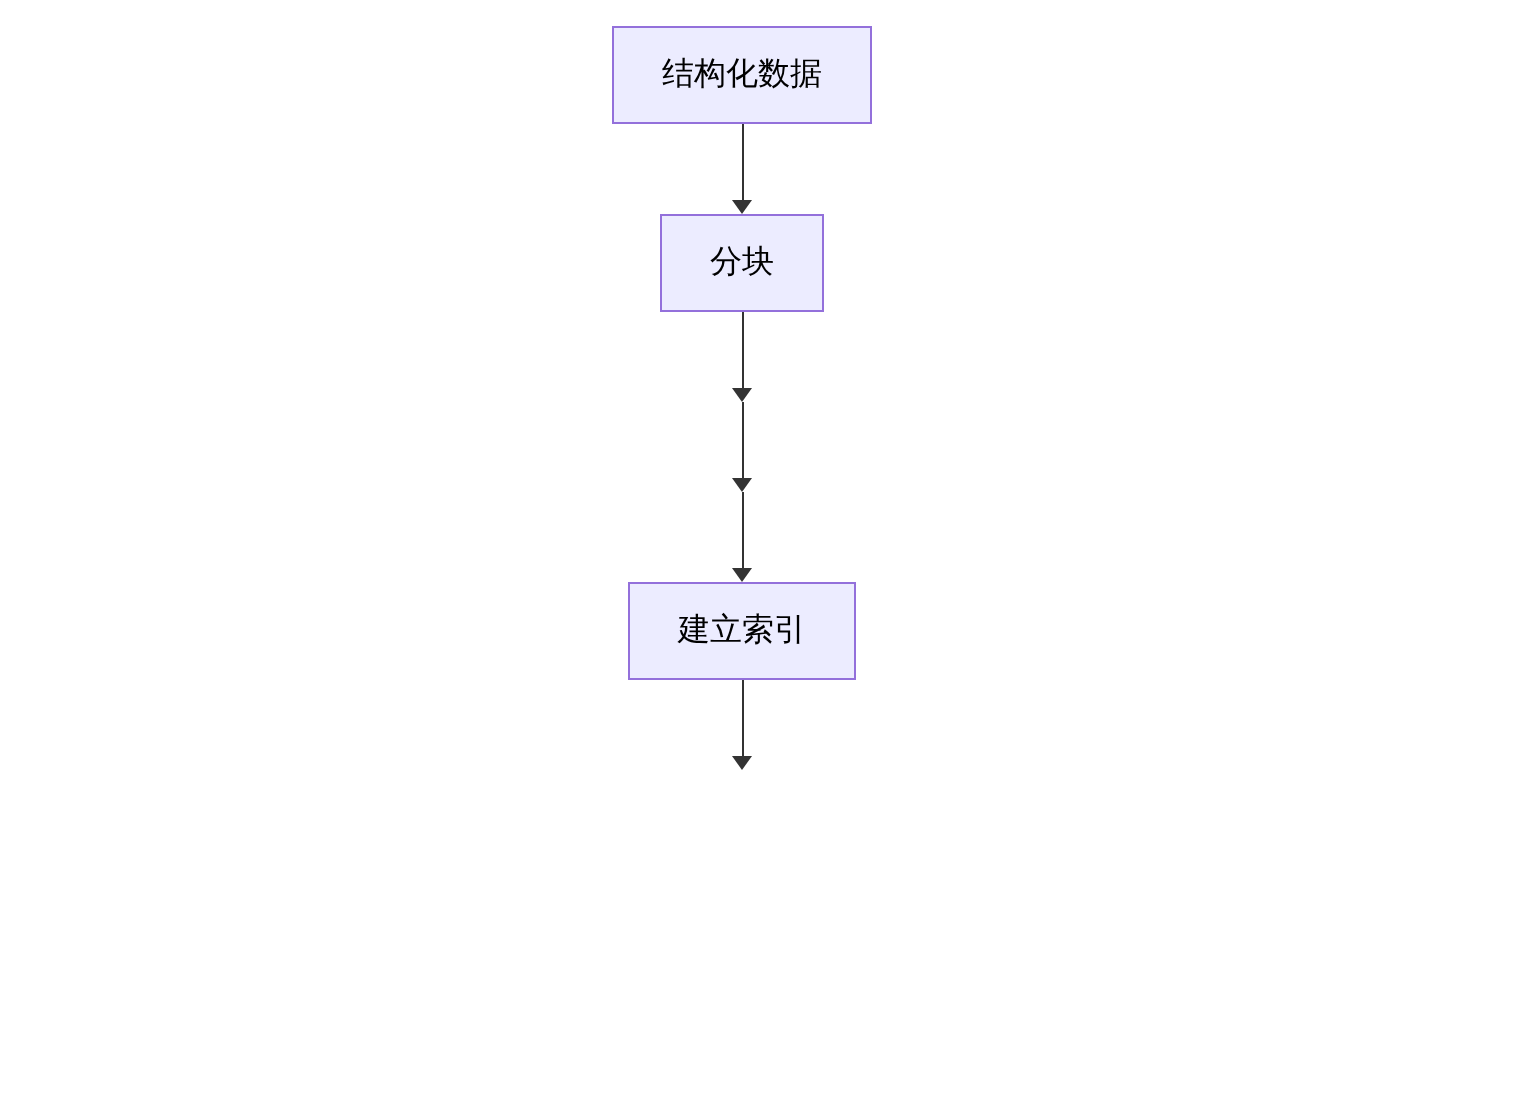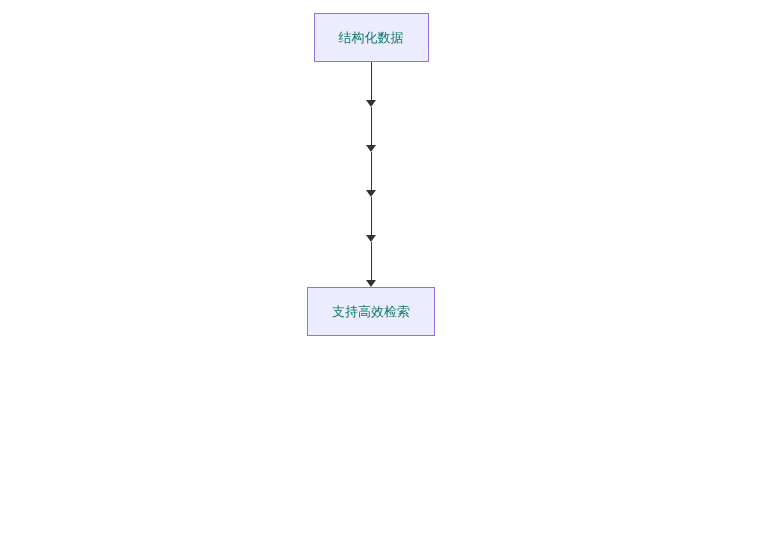--- a/index.html
+++ b/index.html
@@ -25,22 +25,22 @@
     display: flex;
     flex-direction: column;
     align-items: center;
   }
   .node {
     box-sizing: border-box;
     height: 49px;
     padding: 0 24px;
     border: 1px solid #9370DB;
     background: #ECECFF;
-    color: #0f766e;
-    font-size: 13px;
+    color: #000000;
+    font-size: 16px;
     line-height: 47px;
     text-align: left;
     white-space: nowrap;
     border-radius: 0;
   }
   .connector {
     height: 45px;
     width: 12px;
     display: flex;
     flex-direction: column;
@@ -67,42 +67,45 @@
 
     <div class="node">
       <span>结构化数据</span>
     </div>
 
     <div class="connector">
       <div class="line"></div>
       <div class="head"></div>
     </div>
 
-
-    <div class="connector">
-      <div class="line"></div>
-      <div class="head"></div>
+    <div class="node">
+      <span>分块</span>
     </div>
-
 
     <div class="connector">
       <div class="line"></div>
       <div class="head"></div>
     </div>
 
 
     <div class="connector">
       <div class="line"></div>
       <div class="head"></div>
     </div>
 
 
     <div class="connector">
       <div class="line"></div>
       <div class="head"></div>
     </div>
 
     <div class="node">
-      <span>支持高效检索</span>
+      <span>建立索引</span>
     </div>
+
+    <div class="connector">
+      <div class="line"></div>
+      <div class="head"></div>
+    </div>
+
 
   </div>
 </div>
 
 </body></html>

